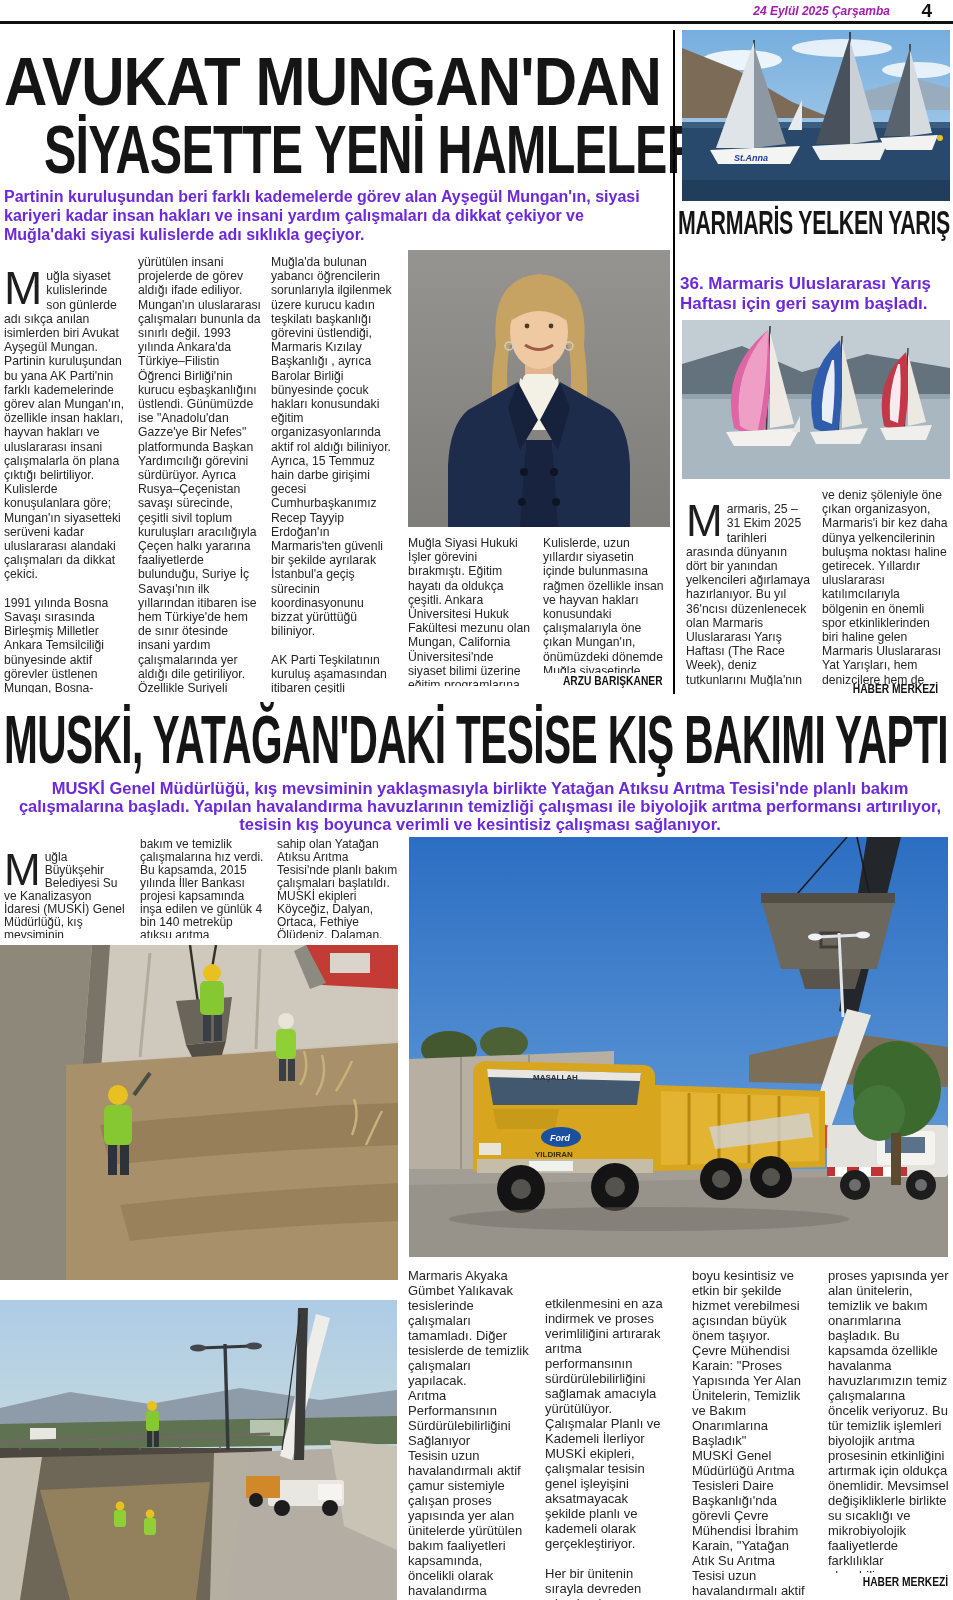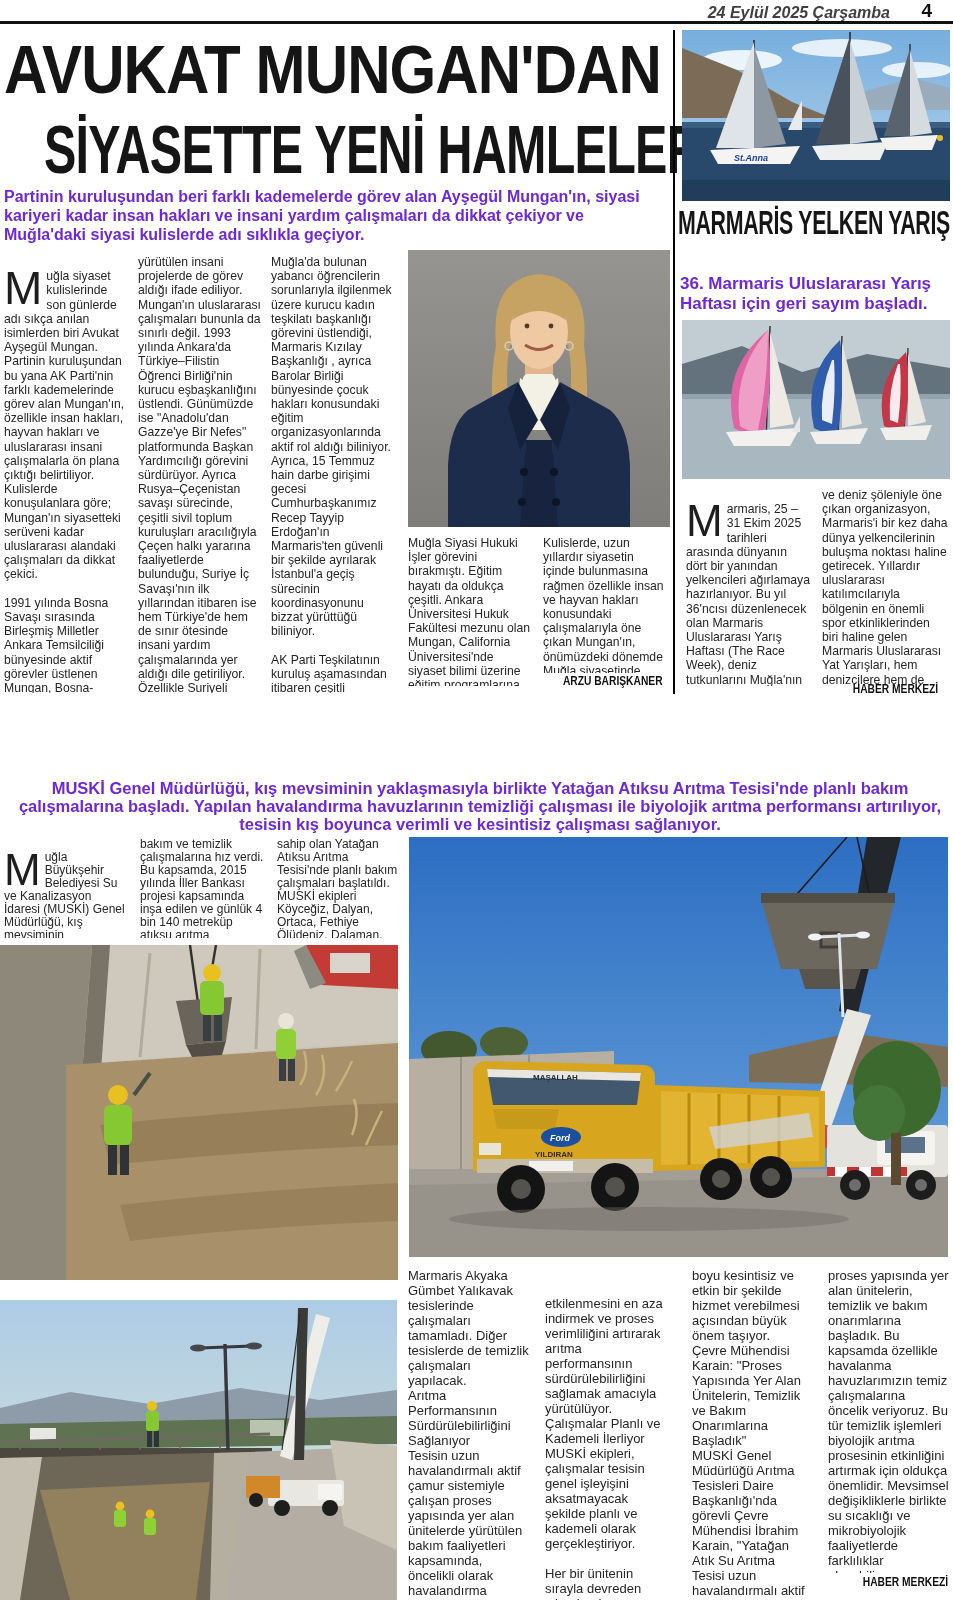--- a/index.html
+++ b/index.html
@@ -3,21 +3,21 @@
 <meta charset="utf-8">
 <style>
   html,body{margin:0;padding:0;background:#e8e8e8;}
   #page{
     position:relative;width:953px;height:1600px;margin:0 auto;
     background:#ffffff;overflow:hidden;
     font-family:"Liberation Sans","DejaVu Sans",sans-serif;color:#262626;
   }
   .abs{position:absolute;}
   
-  .dateline{font-size:16px;font-weight:bold;font-style:italic;color:#404040;white-space:nowrap;}
+  .dateline{font-size:12px;font-weight:bold;font-style:italic;color:#a21caf;white-space:nowrap;}
   .pagenum{font-size:19px;font-weight:bold;color:#111;}
   .toprule{background:#111;height:3px;left:0;width:953px;}
   
   .hl{overflow:visible;}
   .fitline{
     display:inline-block;white-space:nowrap;font-weight:bold;color:#151515;
     transform-origin:left center;letter-spacing:-1px;line-height:1;
   }
   .hl-a1 .fitline{font-size:68px;}
   .hl-side .fitline{font-size:34px;letter-spacing:-0.5px;}
@@ -48,21 +48,21 @@
 </style>
 </head>
 <body>
 
 <div id="page">
 
   <div class="abs dateline" style="top:4px;right:63px;">24 Eylül 2025 Çarşamba</div>
   <div class="abs pagenum" style="top:0px;right:21px;">4</div>
   <div class="abs toprule" style="top:21px;"></div>
 
-  <div class="abs hl hl-a1" style="left:4px;top:35px;width:657px;height:78px;">
+  <div class="abs hl hl-a1" style="left:4px;top:47px;width:657px;height:78px;">
     <span class="fitline" style="transform: scaleX(0.88236);">AVUKAT  MUNGAN'DAN</span>
   </div>
   <div class="abs hl hl-a1" style="left:4px;top:115px;width:657px;height:78px;margin-left:40px;">
     <span class="fitline" style="transform: scaleX(0.712859);">SİYASETTE YENİ HAMLELER</span>
   </div>
   <div class="abs standfirst sf-a1" style="left:4px;top:187px;width:657px;">Partinin kuruluşundan beri farklı kademelerde görev alan Ayşegül Mungan'ın, siyasi kariyeri kadar insan hakları ve insani yardım çalışmaları da dikkat çekiyor ve Muğla'daki siyasi kulislerde adı sıklıkla geçiyor.</div>
 
   <div class="abs coltext" style="left:4px;top:255px;width:124px;height:438px;">
     <span class="dropcap">M</span><span>uğla siyaset kulislerinde son günlerde adı sıkça anılan isimlerden biri Avukat Ayşegül Mungan. Partinin kuruluşundan bu yana AK Parti'nin farklı kademelerinde görev alan Mungan'ın, özellikle insan hakları, hayvan hakları ve uluslararası insani çalışmalarla ön plana çıktığı belirtiliyor. Kulislerde konuşulanlara göre; Mungan'ın siyasetteki serüveni kadar uluslararası alandaki çalışmaları da dikkat çekici.
 
@@ -187,20 +187,23 @@
     </svg>
   </div>
 
   <div class="abs coltext" style="left:686px;top:488px;width:124px;height:198px;">
     <span class="dropcap small">M</span><span>armaris, 25 – 31 Ekim 2025 tarihleri arasında dünyanın dört bir yanından yelkencileri ağırlamaya hazırlanıyor. Bu yıl 36'ncısı düzenlenecek olan Marmaris Uluslararası Yarış Haftası (The Race Week), deniz tutkunlarını Muğla'nın incisi Marmaris'te bir araya getirecek.
 Adrenalin dolu yarışların yanı sıra rekabet, dostluk</span>
   </div>
   <div class="abs coltext" style="left:822px;top:488px;width:126px;height:198px;">ve deniz şöleniyle öne çıkan organizasyon, Marmaris'i bir kez daha dünya yelkencilerinin buluşma noktası haline getirecek. Yıllardır uluslararası katılımcılarıyla bölgenin en önemli spor etkinliklerinden biri haline gelen Marmaris Uluslararası Yat Yarışları, hem denizcilere hem de izleyicilere unutulmaz anlar yaşatacak.</div>
   <div class="abs byline" style="top:682px;right:15px;">HABER MERKEZİ</div>
 
+  <div class="abs hl hl-a2" style="left:4px;top:705px;width:944px;height:72px;">
+    <span class="fitline" style="transform: scaleX(0.588489);">MUSKİ, YATAĞAN'DAKİ TESİSE KIŞ BAKIMI YAPTI</span>
+  </div>
   <div class="abs standfirst sf-a2" style="left:8px;top:779px;width:944px;text-align:center;">MUSKİ Genel Müdürlüğü, kış mevsiminin yaklaşmasıyla birlikte Yatağan Atıksu Arıtma Tesisi'nde planlı bakım çalışmalarına başladı. Yapılan havalandırma havuzlarının temizliği çalışması ile biyolojik arıtma performansı artırılıyor, tesisin kış boyunca verimli ve kesintisiz çalışması sağlanıyor.</div>
 
   <div class="abs coltext-tight" style="left:4px;top:838px;width:124px;height:100px;">
     <span class="dropcap small">M</span><span>uğla Büyükşehir Belediyesi Su ve Kanalizasyon İdaresi (MUSKİ) Genel Müdürlüğü, kış mevsiminin yaklaşmasıyla birlikte atıksu arıtma tesislerinde</span>
   </div>
   <div class="abs coltext-tight" style="left:140px;top:838px;width:126px;height:100px;">bakım ve temizlik çalışmalarına hız verdi. Bu kapsamda, 2015 yılında İller Bankası projesi kapsamında inşa edilen ve günlük 4 bin 140 metreküp atıksu arıtma kapasitesine</div>
   <div class="abs coltext-tight" style="left:277px;top:838px;width:126px;height:100px;">sahip olan Yatağan Atıksu Arıtma Tesisi'nde planlı bakım çalışmaları başlatıldı. MUSKİ ekipleri Köyceğiz, Dalyan, Ortaca, Fethiye Ölüdeniz, Dalaman, Seydikemer Eşen, Menteşe,</div>
 
   <div class="abs" style="left:409px;top:837px;width:539px;height:420px;border-radius:24px;">
     <svg class="photo" width="539" height="420" viewBox="0 0 539 420">

